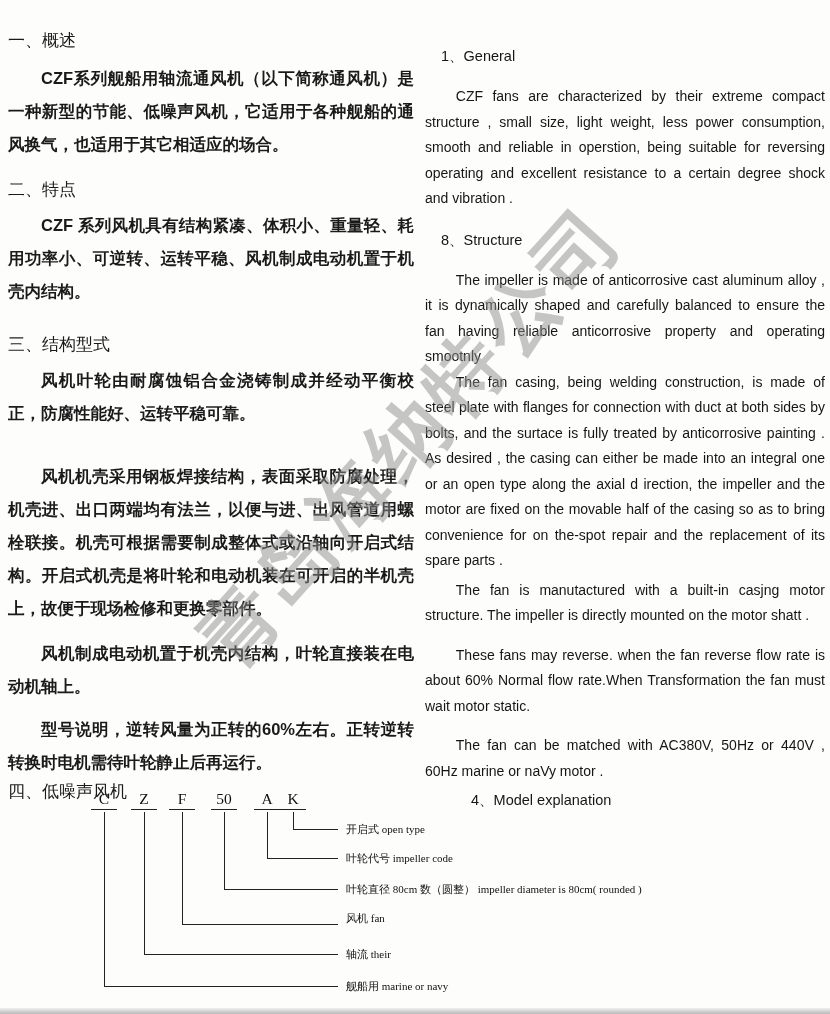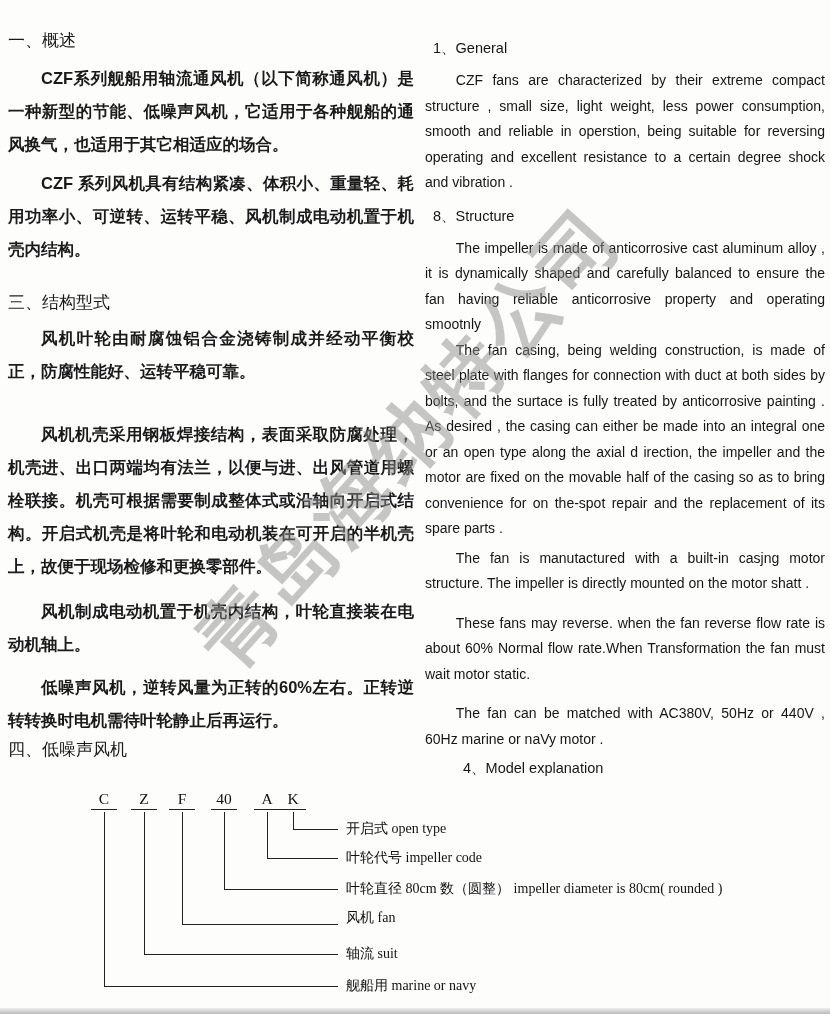--- a/index.html
+++ b/index.html
@@ -27,21 +27,21 @@
   .h-mt24{margin-top:24px!important;}
   .p-mt30{margin-top:30px!important;}
   .p-mt12{margin-top:12px!important;}
   .p-mt10{margin-top:10px!important;}
 
   .col-right{
     position:absolute;left:425px;top:28px;width:400px;
     font-size:14px;font-weight:400;line-height:25.5px;
     text-align:justify;color:#151515;
   }
-  .col-right h3{font-size:14.5px;margin:8px;line-height:24px;font-weight:400;}
+  .col-right h3{font-size:14.5px;margin:16px;line-height:24px;font-weight:400;}
   .col-right p{margin:0;text-indent:2.2em;}
   .rp-mt4{margin-top:4px!important;}
   .rp-mt14{margin-top:14px!important;}
   .rh-indent{padding-left:30px;}
 
   
   .watermark{
     position:absolute;left:100px;top:385px;width:620px;
     text-align:center;white-space:nowrap;
     font-size:78px;font-weight:700;letter-spacing:6px;
@@ -54,47 +54,48 @@
   .diagram{position:absolute;inset:0;z-index:1;
     font-family:"Liberation Serif", serif;}
   .code-char{
     position:absolute;top:789px;width:26px;text-align:center;
     font-size:15.5px;font-weight:400;color:#111;
     border-bottom:1.4px solid #222;padding-bottom:1px;line-height:19px;
   }
   .vline{position:absolute;width:1.4px;background:#222;}
   .hline{position:absolute;height:1.4px;background:#222;}
   .dlabel{
-    position:absolute;left:346px;font-size:14px;color:#111;
+    position:absolute;left:346px;font-size:11px;color:#111;
     white-space:nowrap;line-height:20px;
     font-family:"Liberation Serif", serif;
   }
 
   
   .scan-edge{
     position:absolute;left:0;bottom:0;width:830px;height:6px;
     background:linear-gradient(#efefef,#b9b9b9);
   }
 </style>
 </head>
 <body>
 
 <div class="page">
 
   <div class="col-left">
     <h3>一、概述</h3>
     <p class="p-mt8">CZF系列舰船用轴流通风机（以下简称通风机）是一种新型的节能、低噪声风机，它适用于各种舰船的通风换气，也适用于其它相适应的场合。</p>
 
+    <h3 class="h-mt16">二、特点</h3>
     <p class="p-mt6">CZF 系列风机具有结构紧凑、体积小、重量轻、耗用功率小、可逆转、运转平稳、风机制成电动机置于机壳内结构。</p>
 
     <h3 class="h-mt24">三、结构型式</h3>
     <p class="p-mt6">风机叶轮由耐腐蚀铝合金浇铸制成并经动平衡校正，防腐性能好、运转平稳可靠。</p>
     <p class="p-mt30">风机机壳采用钢板焊接结构，表面采取防腐处理，机壳进、出口两端均有法兰，以便与进、出风管道用螺栓联接。机壳可根据需要制成整体式或沿轴向开启式结构。开启式机壳是将叶轮和电动机装在可开启的半机壳上，故便于现场检修和更换零部件。</p>
     <p class="p-mt12">风机制成电动机置于机壳内结构，叶轮直接装在电动机轴上。</p>
-    <p class="p-mt10">低噪声风机，逆转风量为正转的60%左右。正转逆转转换时电机需待叶轮静止后再运行。</p>
+    <p class="p-mt10">型号说明，逆转风量为正转的60%左右。正转逆转转换时电机需待叶轮静止后再运行。</p>
 
     <h3>四、低噪声风机</h3>
   </div>
 
   <div class="col-right">
     <h3>1、General</h3>
 
     <p class="rp-mt4">CZF fans are characterized by their extreme compact structure , small size, light weight, less power consumption, smooth and reliable in operstion, being suitable for reversing operating and excellent resistance to a certain degree shock and vibration .</p>
 
     <h3>8、Structure</h3>
@@ -107,21 +108,21 @@
     <h3 class="rp-mt4 rh-indent">4、Model explanation</h3>
   </div>
 
   <div class="watermark">青岛海纳特公司</div>
 
   <div class="diagram">
 
     <span class="code-char" style="left:91px;">C</span>
     <span class="code-char" style="left:131px;">Z</span>
     <span class="code-char" style="left:169px;">F</span>
-    <span class="code-char" style="left:211px;">40</span>
+    <span class="code-char" style="left:211px;">50</span>
     <span class="code-char" style="left:254px;">A</span>
     <span class="code-char" style="left:280px;">K</span>
 
     <div class="vline" style="left:104px;top:812px;height:174px;"></div>
     <div class="vline" style="left:144px;top:812px;height:142px;"></div>
     <div class="vline" style="left:182px;top:812px;height:112px;"></div>
     <div class="vline" style="left:224px;top:812px;height:77px;"></div>
     <div class="vline" style="left:267px;top:812px;height:46px;"></div>
     <div class="vline" style="left:293px;top:812px;height:17px;"></div>
 
@@ -129,18 +130,18 @@
     <div class="hline" style="left:267px;top:858px;width:71px;"></div>
     <div class="hline" style="left:224px;top:889px;width:114px;"></div>
     <div class="hline" style="left:182px;top:924px;width:156px;"></div>
     <div class="hline" style="left:144px;top:954px;width:194px;"></div>
     <div class="hline" style="left:104px;top:986px;width:234px;"></div>
 
     <div class="dlabel" style="top:819px;">开启式 open type</div>
     <div class="dlabel" style="top:848px;">叶轮代号 impeller code</div>
     <div class="dlabel" style="top:879px;">叶轮直径 80cm 数（圆整）  impeller diameter is 80cm( rounded )</div>
     <div class="dlabel" style="top:908px;">风机 fan</div>
-    <div class="dlabel" style="top:944px;">轴流 suit</div>
+    <div class="dlabel" style="top:944px;">轴流 their</div>
     <div class="dlabel" style="top:976px;">舰船用  marine or navy</div>
   </div>
 
   <div class="scan-edge"></div>
 </div>
 
 </body></html>

